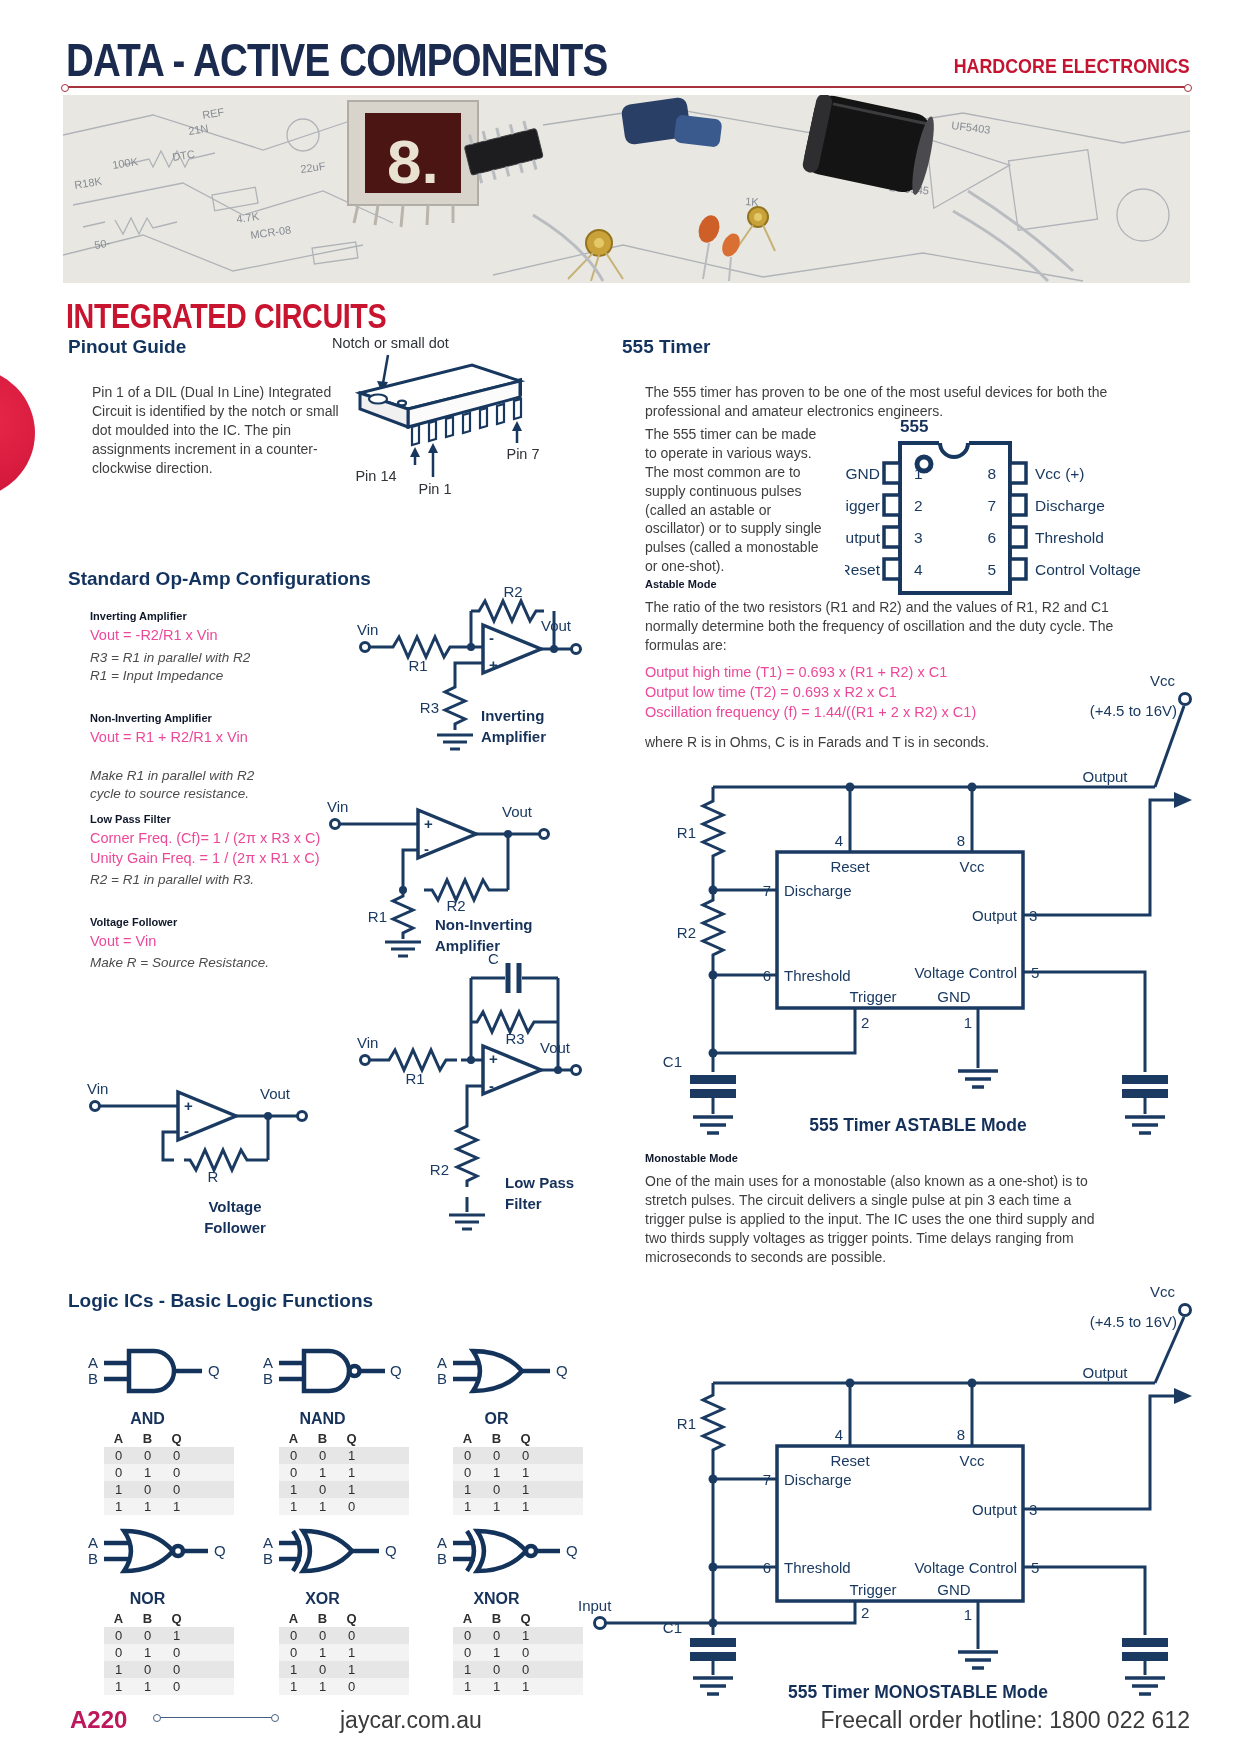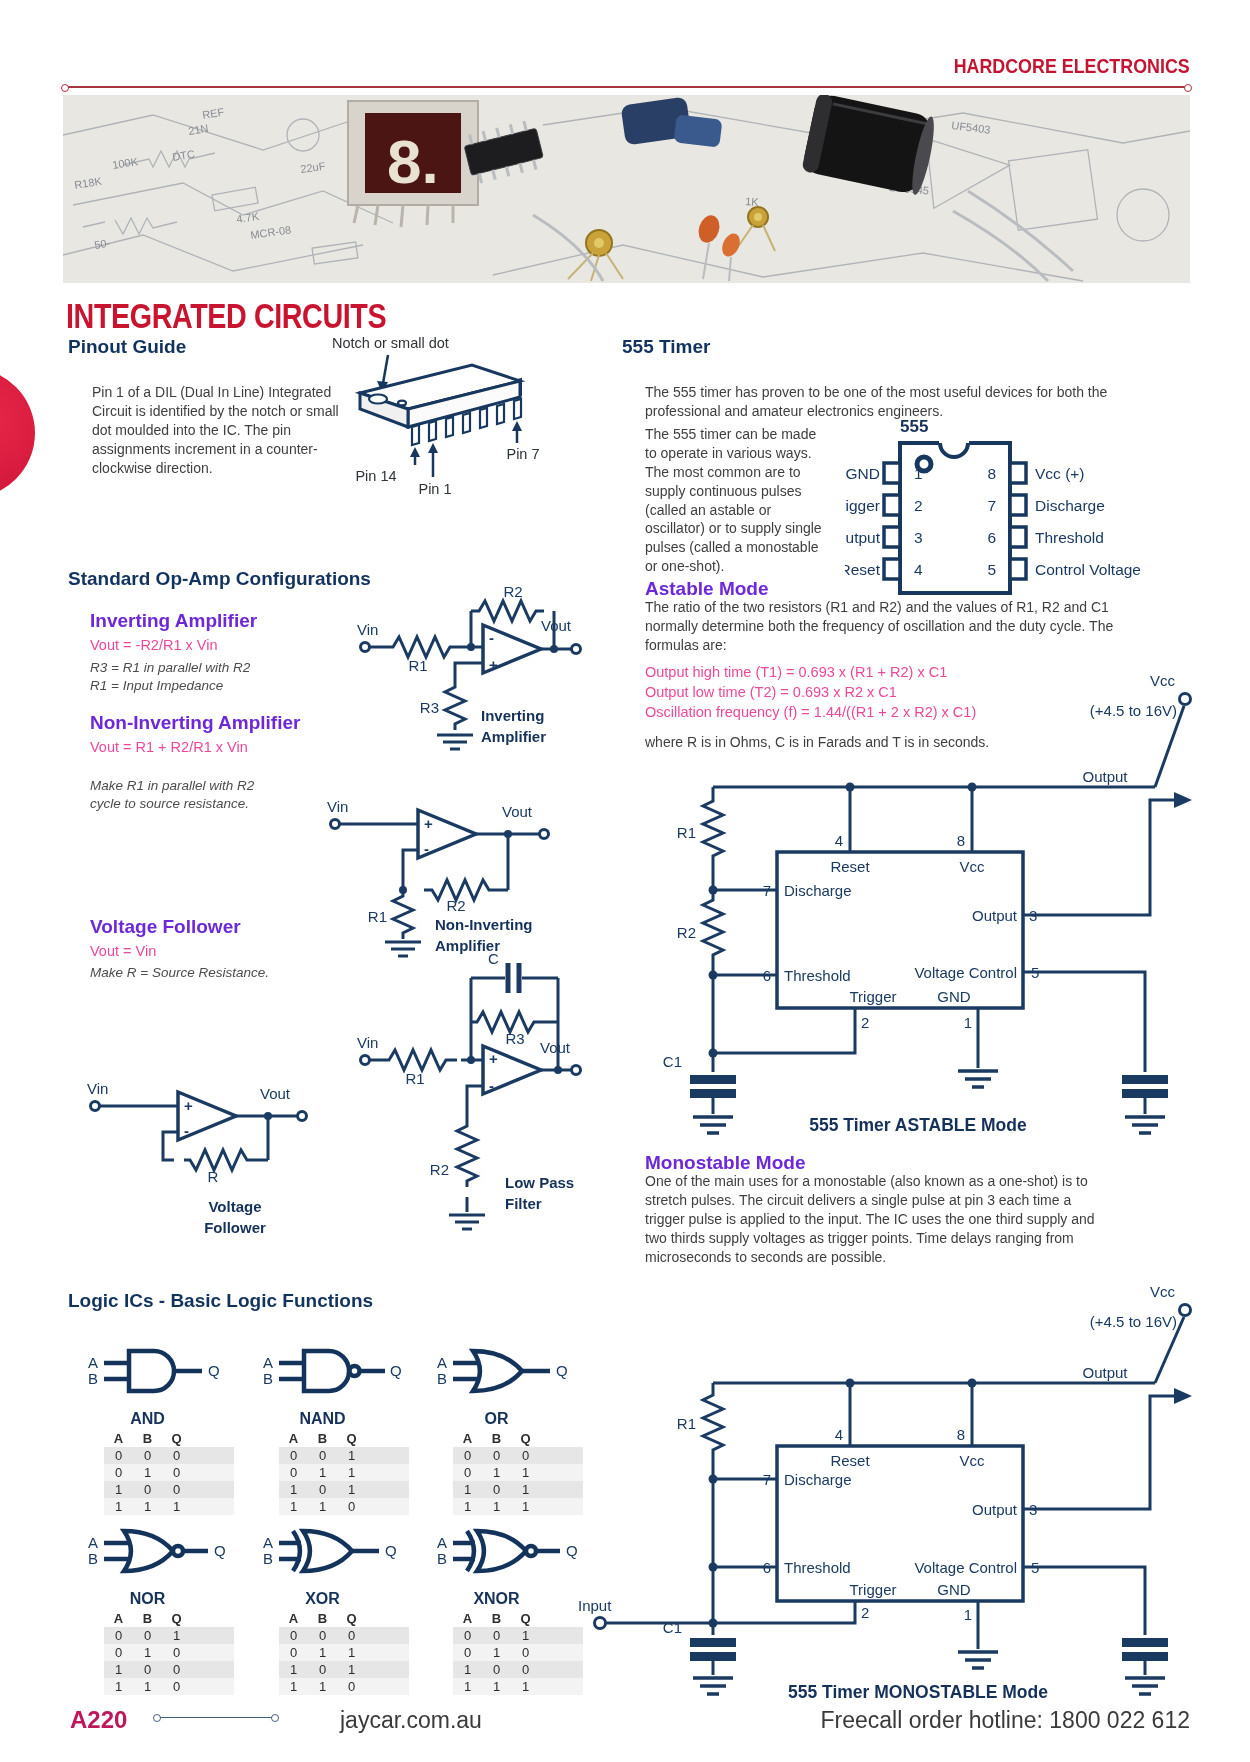--- a/index.html
+++ b/index.html
@@ -8,21 +8,21 @@
   .abs{position:absolute;}
   .cond{display:inline-block;transform:scaleX(.82);transform-origin:left center;}
   .cond-r{display:inline-block;transform:scaleX(.85);transform-origin:right center;}
   .main-title{font-size:47px;font-weight:800;color:#1b2b50;letter-spacing:-1px;white-space:nowrap;}
   .brand{font-size:21px;font-weight:800;color:#c41431;white-space:nowrap;}
   .hdr-rule{height:0;border-top:2px solid #a8333f;}
   .hdr-rule .dot{position:absolute;top:-4px;width:6px;height:6px;border:1.5px solid #a8333f;border-radius:50%;background:#fff;}
   .ic-title{font-size:35px;font-weight:800;color:#c8142f;letter-spacing:-.5px;white-space:nowrap;}
   .sec-h{font-size:19px;font-weight:700;color:#13335f;white-space:nowrap;}
   .body-txt{font-size:14px;line-height:1.35;color:#3e3e40;}
-  .sub-title{font-size:19px;font-weight:700;color:#6d28d9;margin-bottom:3px;}
+  .sub-title{font-size:11px;font-weight:700;color:#0f172a;margin-bottom:3px;}
   .formula{font-size:14.5px;line-height:1.38;color:#ec4899;}
   .note{font-size:13.5px;font-style:italic;color:#4c4c4e;line-height:1.3;}
   .red-tab{width:130px;height:130px;border-radius:50%;background:radial-gradient(circle at 65% 40%,#e8274a,#c60f32);}
   .gate-name{font-size:16px;font-weight:700;color:#16325a;text-align:center;width:127px;margin-top:3px;}
   .tt{margin-left:20px;margin-top:2px;font-size:13px;color:#2e2e30;}
   .tt-row{display:flex;height:17px;line-height:17px;}
   .tt-row span{width:29px;text-align:center;}
   .tt-head{font-weight:700;}
   .tt-body .tt-row:nth-child(odd){background:#e6e6e6;}
   .tt-body .tt-row:nth-child(even){background:#f3f3f3;}
@@ -35,20 +35,23 @@
   .footer-page{font-size:24px;font-weight:700;color:#be185d;}
   .footer-txt{font-size:23px;color:#3a3a3c;}
   .f-line{height:0;border-top:1.5px solid #44607f;}
   .f-line .dot{position:absolute;top:-4px;width:6px;height:6px;border:1.5px solid #44607f;border-radius:50%;background:#fff;}
 </style>
 </head>
 <body>
 
 <div class="page">
 
+  <div class="abs" style="left:66px;top:32px;">
+    <span class="cond main-title">DATA - ACTIVE COMPONENTS</span>
+  </div>
   <div class="abs" style="right:60px;top:54px;">
     <span class="cond-r brand">HARDCORE ELECTRONICS</span>
   </div>
   <div class="abs hdr-rule" style="left:63px;top:86px;width:1127px;">
     <span class="dot" style="left:-2px;"></span>
     <span class="dot" style="right:-2px;"></span>
   </div>
 
   <svg class="abs" style="left:63px;top:95px;" width="1127" height="188" viewBox="0 0 1127 188">
     <rect x="0" y="0" width="1127" height="188" fill="#e9e7e2"></rect>
@@ -221,20 +224,26 @@
     <div class="note">R1 = Input Impedance</div>
   </div>
 
   <div class="abs" style="left:90px;top:712px;width:250px;">
     <div class="sub-title">Non-Inverting Amplifier</div>
     <div class="formula">Vout = R1 + R2/R1 x Vin</div>
     <div class="note" style="margin-top:20px;">Make R1 in parallel with R2</div>
     <div class="note">cycle to source resistance.</div>
   </div>
 
+  <div class="abs" style="left:90px;top:813px;width:260px;">
+    <div class="sub-title">Low Pass Filter</div>
+    <div class="formula">Corner Freq. (Cf)= 1 / (2π x R3 x C)</div>
+    <div class="formula">Unity Gain Freq. = 1 / (2π x R1 x C)</div>
+    <div class="note" style="margin-top:3px;">R2 = R1 in parallel with R3.</div>
+  </div>
 
   <div class="abs" style="left:90px;top:916px;width:250px;">
     <div class="sub-title">Voltage Follower</div>
     <div class="formula">Vout = Vin</div>
     <div class="note" style="margin-top:3px;">Make R = Source Resistance.</div>
   </div>
 
   <svg class="abs" style="left:355px;top:585px;" width="230" height="200" viewBox="0 0 230 200">
     <defs>
         <g id="gnd1" stroke="#1a3a61" stroke-width="3">

